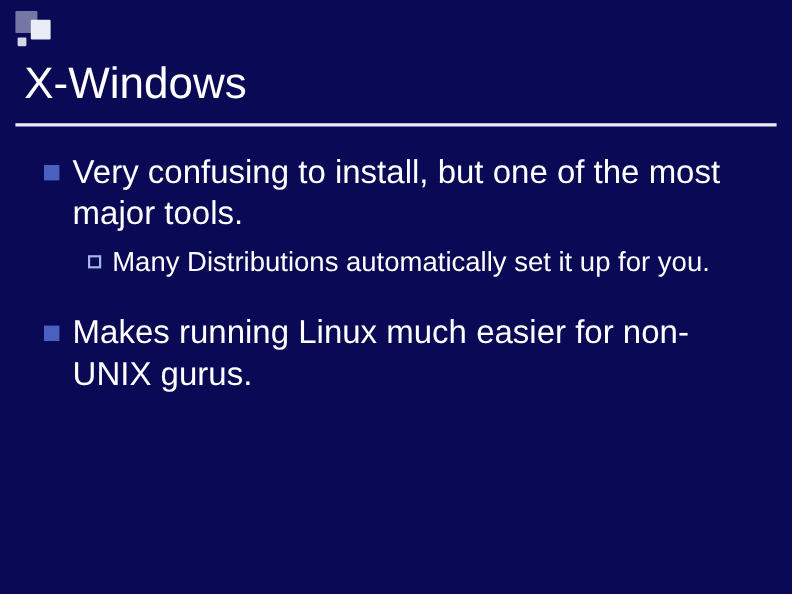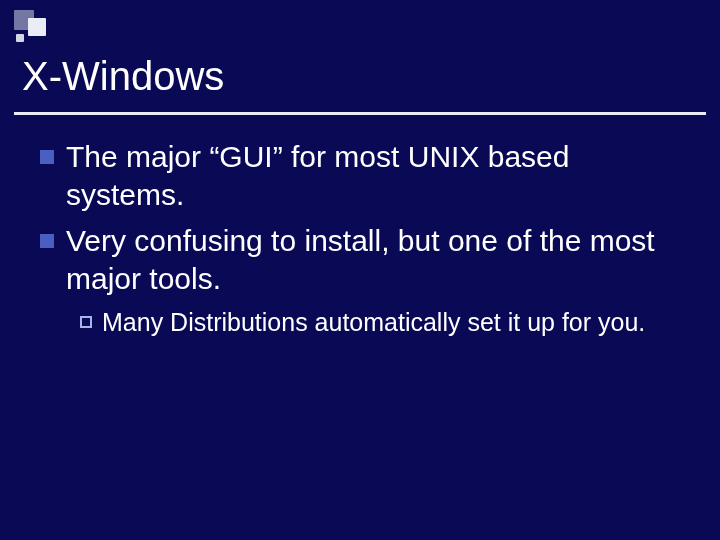--- a/index.html
+++ b/index.html
@@ -115,32 +115,32 @@
     <div class="sq sq1"></div>
     <div class="sq sq2"></div>
     <div class="sq sq3"></div>
   </div>
 
   <div class="title">X-Windows</div>
   <div class="title-underline"></div>
 
   <div class="body">
 
-    <div class="l1">
-      <div class="bullet"></div>
-      <div class="text">The major “GUI” for most UNIX based systems.</div>
-    </div>
 
     <div class="l1">
       <div class="bullet"></div>
       <div class="text">Very confusing to install, but one of the most major tools.</div>
     </div>
 
     <div class="l2">
       <div class="bullet"></div>
       <div class="text">Many Distributions automatically set it up for you.</div>
     </div>
 
     <div class="spacer-after-sub"></div>
 
+    <div class="l1">
+      <div class="bullet"></div>
+      <div class="text">Makes running Linux much easier for non-UNIX gurus.</div>
+    </div>
 
   </div>
 </div>
 
 </body></html>

